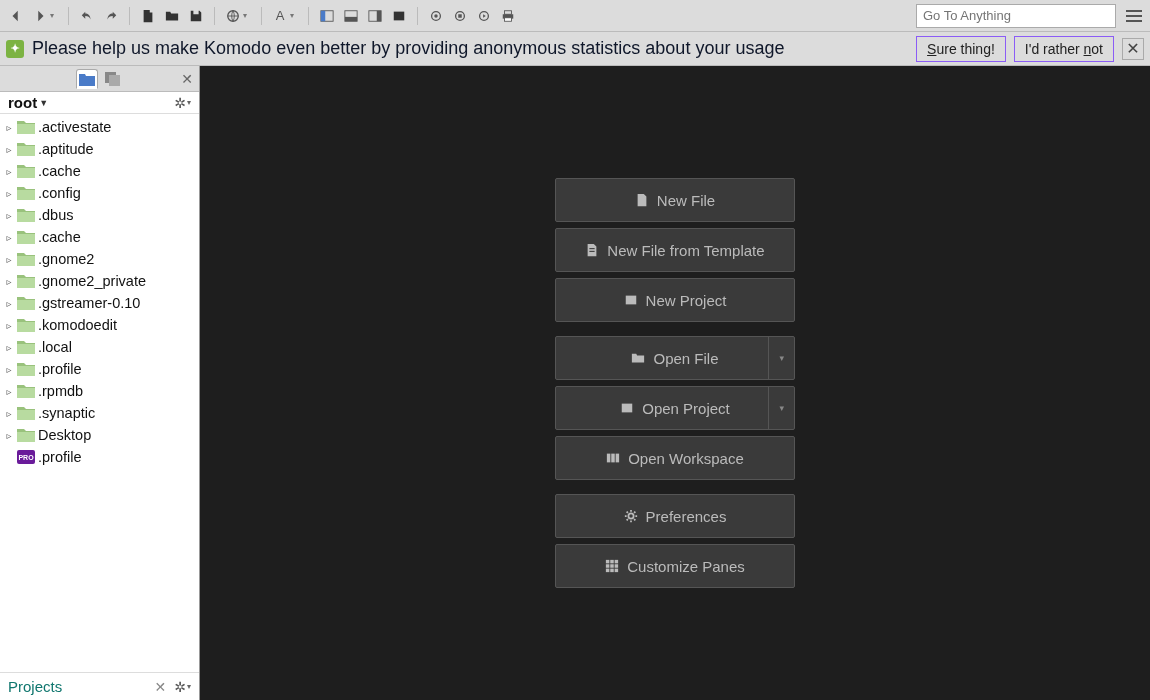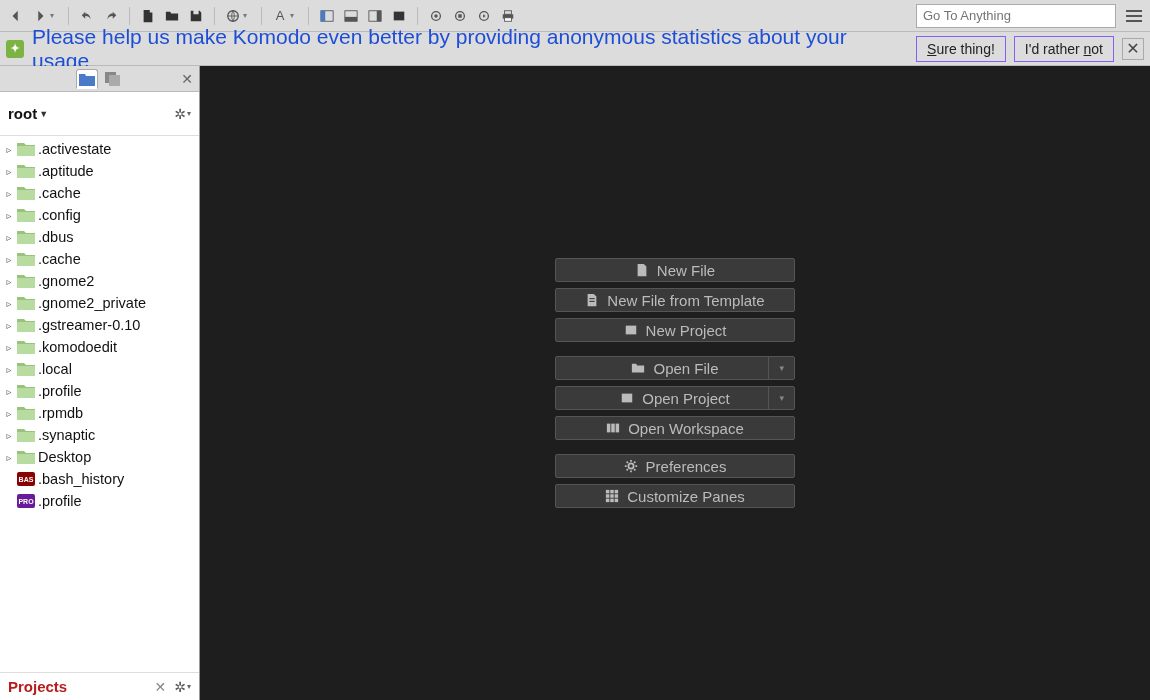--- a/index.html
+++ b/index.html
@@ -12,60 +12,60 @@
 .tb-sep { width: 1px; height: 18px; background: #bbb; margin: 0 6px; }
 .tb-dd { width: 8px; color: #777; font-size: 8px; margin-left: -2px; margin-right:4px; }
 .tb-spacer { flex: 1; }
 .goto { width: 200px; height: 24px; background: #fff; border: 1px solid #aaa; padding: 0 6px; font-size: 13px; color: #555; }
 .menu-btn { width: 24px; height: 24px; display:flex; align-items:center; justify-content:center; color:#555; margin-left:6px; cursor:pointer;}
 .menu-btn svg { width:16px; height:14px; fill:#555;}
 
 
 .notif { height: 34px; background: #dcdcdc; border-bottom: 1px solid #bbb; display:flex; align-items:center; padding:0 6px; gap:8px; }
 .notif-icon { width:18px; height:18px; background:#7cb342; border-radius:3px; display:flex; align-items:center; justify-content:center; color:#fff; font-size:11px; font-weight:bold;}
-.notif-text { font-size:21px; color:#1d4ed8; flex:1; }
+.notif-text { font-size:18px; color:#0f172a; flex:1; }
 .notif-btn { height:26px; padding:0 10px; background:#dcdcdc; border:1px solid #8b5cf6; font-size:14px; color:#222; cursor:pointer; }
 .notif-btn .ul { text-decoration: underline; }
 .notif-close { width:22px; height:22px; display:flex;align-items:center;justify-content:center; color:#444; font-size:16px; cursor:pointer; border:1px solid #aaa;}
 
 
 .main { flex:1; display:flex; overflow:hidden; }
 
 
 .sidebar { width: 200px; background:#fff; display:flex; flex-direction:column; border-right:1px solid #999; }
 .sb-tabs { height:26px; background:#dcdcdc; display:flex; align-items:center; justify-content:center; gap:4px; border-bottom:1px solid #bbb; position:relative;}
 .sb-tab { width:22px; height:20px; display:flex; align-items:center; justify-content:center; cursor:pointer;}
 .sb-tab svg{width:16px;height:14px;}
 .sb-tab.active { background:#fff; border:1px solid #aaa; border-bottom:1px solid #fff; border-radius:3px 3px 0 0;}
 .sb-tabs-close { position:absolute; right:6px; color:#666; font-size:14px; cursor:pointer;}
-.sb-header { height:44px; display:flex; align-items:center; padding:4px 8px; border-bottom:1px solid #ddd;}
+.sb-header { height:22px; display:flex; align-items:center; padding:4px 8px; border-bottom:1px solid #ddd;}
 .sb-header-label { font-weight:bold; font-size:15px; color:#111; }
 .sb-header-dd { font-size:9px; color:#333; margin-left:2px;}
 .sb-header-spacer{flex:1;}
 .sb-gear { color:#555; font-size:14px; cursor:pointer; display:flex; align-items:center;}
 .sb-gear-dd{font-size:8px;color:#666;margin-left:1px;}
 .tree { flex:1; overflow:auto; padding:2px 0;}
 .tree-item { height:22px; display:flex; align-items:center; padding-left:4px; font-size:14.5px; color:#111; cursor:pointer; gap:3px;}
 .tw { width:10px; font-size:10px; color:#666; text-align:center;}
 .folder-ico { width:18px; height:14px; display:inline-block;}
 .folder-ico svg{width:18px;height:14px;}
 .file-ico { width:18px; height:14px; display:inline-flex; align-items:center; justify-content:center; font-size:7px; font-weight:bold; color:#fff; border-radius:2px;}
 .file-ico.bas{background:#8B0000;}
 .file-ico.nan{background:#2e5aac;}
 .file-ico.pro{background:#6a1b9a;}
 .sb-footer { height:28px; display:flex; align-items:center; padding:0 8px; border-top:1px solid #ddd; background:#fff;}
-.sb-footer-label{font-weight:bold;font-size:15px;color:#b91c1c;}
+.sb-footer-label{font-weight:normal;font-size:15px;color:#0f766e;}
 .sb-footer-spacer{flex:1;}
 .sb-footer-close{color:#888;font-size:14px;cursor:pointer;margin-right:8px;}
 
 
 .editor { flex:1; background:#1e1e1e; display:flex; align-items:center; justify-content:center; }
 .start { display:flex; flex-direction:column; gap:14px; }
 .start-group { display:flex; flex-direction:column; gap:6px; }
-.sbtn { width:240px; height:24px; background:#3a3a3a; border:1px solid #555; color:#bbb; font-size:15px; display:flex; align-items:center; justify-content:center; gap:8px; cursor:pointer; position:relative; border-radius:2px;}
+.sbtn { width:240px; height:44px; background:#3a3a3a; border:1px solid #555; color:#bbb; font-size:15px; display:flex; align-items:center; justify-content:center; gap:8px; cursor:pointer; position:relative; border-radius:2px;}
 .sbtn svg{width:14px;height:14px;fill:#bbb;}
 .sbtn .dd { position:absolute; right:10px; font-size:9px; color:#888; border-left:1px solid #555; padding-left:10px; height:100%; display:flex; align-items:center;}
 </style>
 </head>
 <body>
 
 <div class="toolbar">
   <div class="tb-btn">
       <svg viewBox="0 0 16 16">
         <path d="M10 2L4 8l6 6V2z"></path>
@@ -320,25 +320,20 @@
             </svg></span>
           <span>.synaptic</span>
         </div>
         <div class="tree-item">
           <span class="tw">▹</span>
           <span class="folder-ico"><svg viewBox="0 0 18 14">
               <path d="M0 1h7l2 2h9v11H0z" fill="#99c27c"></path>
               <path d="M0 4h18v10H0z" fill="#b8dba0"></path>
             </svg></span>
           <span>Desktop</span>
-        </div>
-        <div class="tree-item">
-          <span class="tw"></span>
-          <span class="file-ico bas">BAS</span>
-          <span>.bash_history</span>
         </div>
         <div class="tree-item">
           <span class="tw"></span>
           <span class="file-ico pro">PRO</span>
           <span>.profile</span>
         </div>
       </div>
     <div class="sb-footer">
       <span class="sb-footer-label">Projects</span>
       <div class="sb-footer-spacer"></div>

